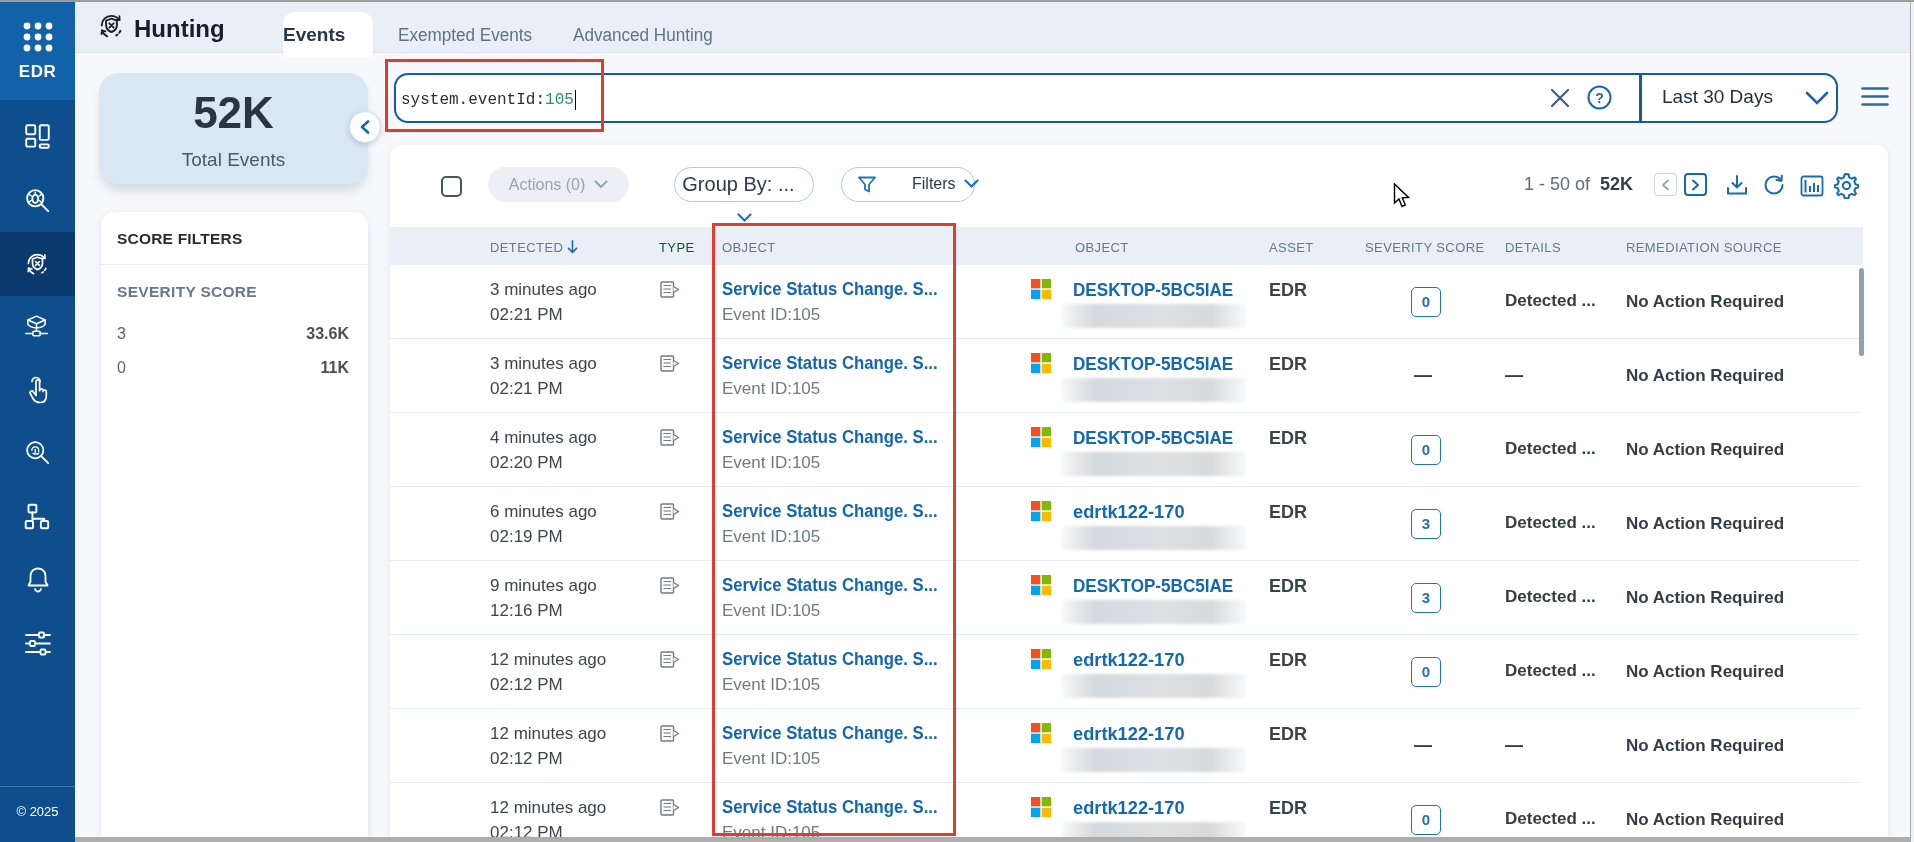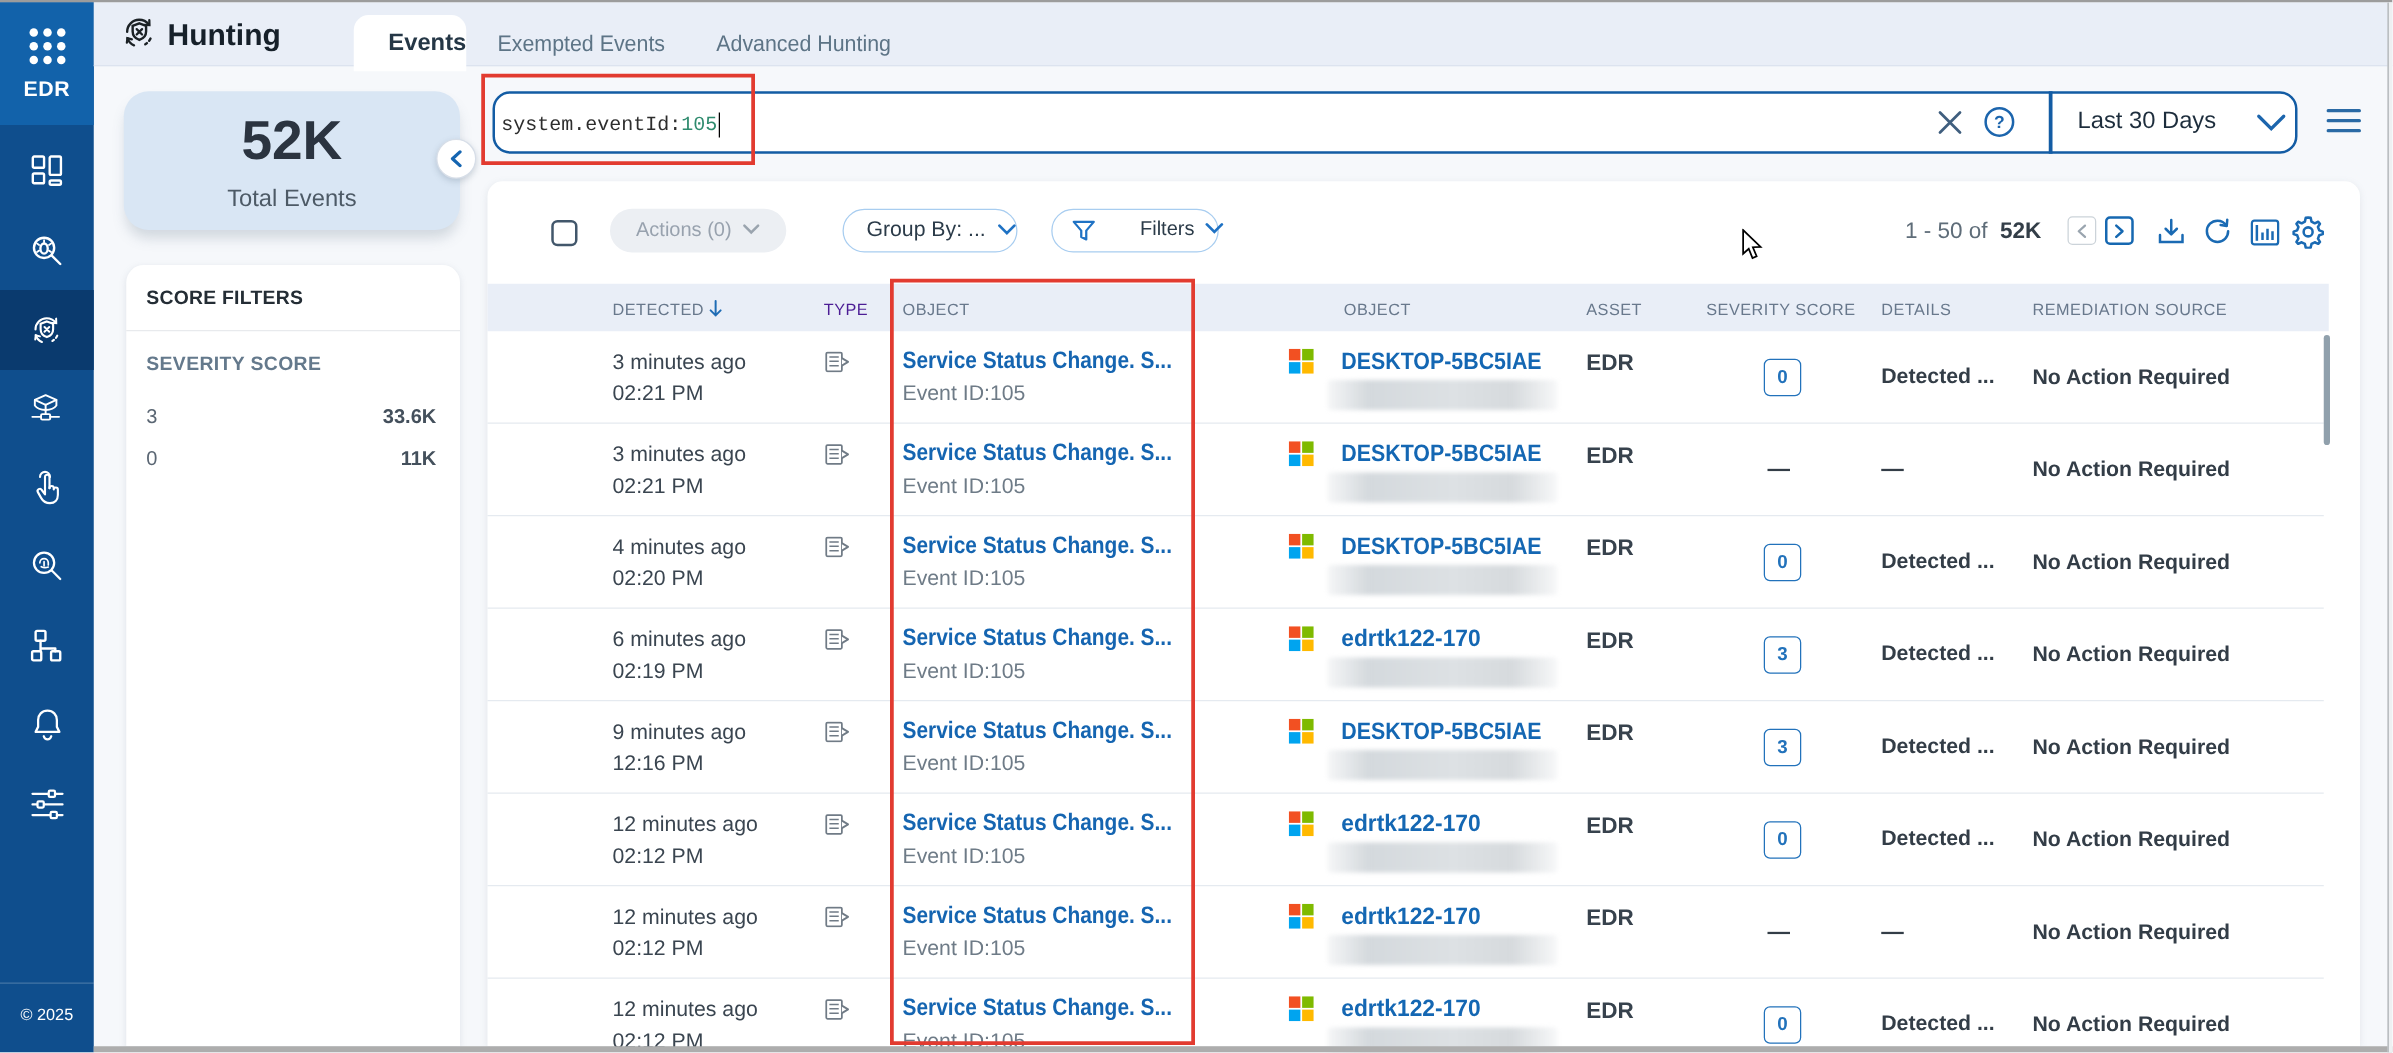--- a/index.html
+++ b/index.html
@@ -101,21 +101,21 @@
   <path d="M11.5 10.5 L15.5 14.5 M15.5 10.5 L11.5 14.5" stroke-width="1.7"></path>
   <path d="M4.4 12.5 C4.4 7.6 8.4 3.6 13.3 3.6 C16.3 3.6 18.9 5 20.6 7.2"></path>
   <path d="M20.9 3.9 L21 7.5 L17.5 7.3" stroke-width="1.7"></path>
   <path d="M9.5 22.6 C7.2 21.6 5.4 19.7 4.7 17.3"></path>
   <path d="M4.2 20.6 L4.6 17.2 L7.9 18.1" stroke-width="1.7"></path>
   <path d="M21.8 17.5 C21 19.3 19.6 20.8 17.9 21.8" stroke-dasharray="2 2.4"></path>
 </svg>
 <div class="abs" style="left:134px;top:15px;font-size:24px;font-weight:bold;color:#16202a;">Hunting</div>
 
 <div class="abs" style="left:283px;top:12px;width:90px;height:45px;background:#ffffff;border-radius:12px 12px 0 0;"></div>
-<div class="abs" style="left:283px;top:24px;width:90px;text-align:right;font-size:19px;font-weight:bold;color:#253746;">Events</div>
+<div class="abs" style="left:283px;top:24px;width:90px;text-align:left;font-size:19px;font-weight:bold;color:#253746;">Events</div>
 <div class="abs" style="left:398px;top:25px;font-size:18px;color:#5d7486;transform:scaleX(0.95);transform-origin:0 0;white-space:nowrap;">Exempted Events</div>
 <div class="abs" style="left:573px;top:25px;font-size:18px;color:#5d7486;transform:scaleX(0.95);transform-origin:0 0;white-space:nowrap;">Advanced Hunting</div>
 
 <div class="abs" style="left:394px;top:73px;width:1444px;height:50px;background:#fff;border:2px solid #135ca4;border-radius:14px;"></div>
 <div class="abs" style="left:401px;top:90px;font-family:'Liberation Mono',monospace;font-size:16px;color:#2d2d2d;">system.eventId:<span style="color:#2f8b6e;">105</span><span style="display:inline-block;width:1.5px;height:20px;background:#000;vertical-align:middle;margin-left:1px;"></span></div>
 
 <svg class="abs" style="left:1549px;top:87px;" width="22" height="22" viewBox="0 0 22 22" stroke="#3f5e7e" stroke-width="2.2" stroke-linecap="round">
     <path d="M3 3 L19 19 M19 3 L3 19"></path>
   </svg>
 
@@ -151,21 +151,21 @@
 <div class="abs" style="left:117px;top:359px;font-size:16px;color:#5a6673;">0</div>
 <div class="abs" style="left:249px;top:325px;width:100px;text-align:right;font-size:16px;font-weight:bold;color:#44505c;">33.6K</div>
 <div class="abs" style="left:249px;top:359px;width:100px;text-align:right;font-size:16px;font-weight:bold;color:#44505c;">11K</div>
 
 <div class="abs" style="left:390px;top:145px;width:1498px;height:692px;background:#fff;border-radius:12px 12px 0 0;box-shadow:0 2px 6px rgba(120,135,150,0.15);"></div>
 
 <div class="abs" style="left:441px;top:176px;width:21px;height:21px;border:2px solid #42576b;border-radius:5px;background:#fff;"></div>
 <div class="abs" style="left:488px;top:167px;width:141px;height:35px;background:#eceff3;border-radius:18px;text-align:center;line-height:35px;font-size:16px;color:#98a2ae;">Actions (0)&nbsp;&nbsp;<svg width="14" height="9" viewBox="0 0 14 9" style="vertical-align:1px;" fill="none" stroke="#9aa4ae" stroke-width="2" stroke-linecap="round">
       <path d="M1.5 1.5 L7 7 L12.5 1.5"></path>
     </svg></div>
-<div class="abs" style="left:674px;top:167px;width:140px;height:35px;background:#fff;border:1.5px solid #a8cdf0;border-radius:18px;text-align:right;line-height:32px;font-size:17px;color:#2b3b49;">Group By: ...&nbsp;&nbsp;<svg width="15" height="10" viewBox="0 0 15 10" style="vertical-align:0px;" fill="none" stroke="#1f72c4" stroke-width="2.2" stroke-linecap="round">
+<div class="abs" style="left:674px;top:167px;width:140px;height:35px;background:#fff;border:1.5px solid #a8cdf0;border-radius:18px;text-align:center;line-height:32px;font-size:20px;color:#2b3b49;">Group By: ...&nbsp;&nbsp;<svg width="15" height="10" viewBox="0 0 15 10" style="vertical-align:0px;" fill="none" stroke="#1f72c4" stroke-width="2.2" stroke-linecap="round">
       <path d="M1.5 1.5 L7.5 7.5 L13.5 1.5"></path>
     </svg></div>
 <div class="abs" style="left:841px;top:167px;width:134px;height:35px;background:#fff;border:1.5px solid #a8cdf0;border-radius:18px;"></div>
 <svg class="abs" style="left:857px;top:175px;" width="20" height="20" viewBox="0 0 20 20" fill="none" stroke="#1f72c4" stroke-width="1.8" stroke-linejoin="round">
     <path d="M2 2.5 H18 L12 9.5 V16.5 L8 14.5 V9.5 Z"></path>
   </svg>
 <div class="abs" style="left:884px;top:175px;font-size:16px;color:#2b3b49;margin-left:28px;">Filters&nbsp;&nbsp;<svg width="15" height="10" viewBox="0 0 15 10" style="vertical-align:0px;" fill="none" stroke="#1f72c4" stroke-width="2.2" stroke-linecap="round">
       <path d="M1.5 1.5 L7.5 7.5 L13.5 1.5"></path>
     </svg></div>
 
@@ -191,21 +191,21 @@
   <path d="M5.5 5 V17.5 M10 11 V17 M14 8 V17 M18 10 V17" stroke-width="2"></path>
 </svg>
 <svg class="abs" style="left:1833px;top:172px;" width="27" height="27" viewBox="0 0 24 24" fill="none" stroke="#1a6ab3" stroke-width="1.8">
   <circle cx="12" cy="12" r="3.2"></circle>
   <path d="M12 1.8 L13.8 2 L14.4 4.7 L16.7 5.9 L19.2 4.8 L20.4 6.2 L19 8.5 L19.9 10.9 L22.4 11.8 L22.4 13.6 L19.9 14.4 L19 16.8 L20.4 19.1 L19.2 20.5 L16.7 19.4 L14.4 20.6 L13.8 23.2 L12 23.4 L10.3 23.2 L9.7 20.6 L7.4 19.4 L4.9 20.5 L3.7 19.1 L5.1 16.8 L4.2 14.4 L1.7 13.6 L1.7 11.8 L4.2 10.9 L5.1 8.5 L3.7 6.2 L4.9 4.8 L7.4 5.9 L9.7 4.7 L10.3 2 Z" stroke-linejoin="round"></path>
 </svg>
 
 <div class="abs" style="left:390px;top:227px;width:1473px;height:38px;background:#e9eef7;"></div>
 
 <div class="abs" style="left:490px;top:240px;font-size:13px;color:#68788c;letter-spacing:0.4px;">DETECTED</div>
-<div class="abs" style="left:659px;top:240px;font-size:13px;color:#4c1d95;letter-spacing:0.4px;">TYPE</div>
+<div class="abs" style="left:659px;top:240px;font-size:13px;color:#14532d;letter-spacing:0.4px;">TYPE</div>
 <div class="abs" style="left:722px;top:240px;font-size:13px;color:#68788c;letter-spacing:0.4px;">OBJECT</div>
 <div class="abs" style="left:1075px;top:240px;font-size:13px;color:#68788c;letter-spacing:0.4px;">OBJECT</div>
 <div class="abs" style="left:1269px;top:240px;font-size:13px;color:#68788c;letter-spacing:0.4px;">ASSET</div>
 <div class="abs" style="left:1365px;top:240px;font-size:13px;color:#68788c;letter-spacing:0.4px;">SEVERITY SCORE</div>
 <div class="abs" style="left:1505px;top:240px;font-size:13px;color:#68788c;letter-spacing:0.4px;">DETAILS</div>
 <div class="abs" style="left:1626px;top:240px;font-size:13px;color:#68788c;letter-spacing:0.4px;">REMEDIATION SOURCE</div>
 <svg class="abs" style="left:566px;top:239px;" width="13" height="16" viewBox="0 0 14 18" fill="none" stroke="#1e6cb5" stroke-width="1.8" stroke-linecap="round" stroke-linejoin="round">
     <path d="M7 2 V15 M2.5 10.5 L7 15 L11.5 10.5"></path>
   </svg>
 

